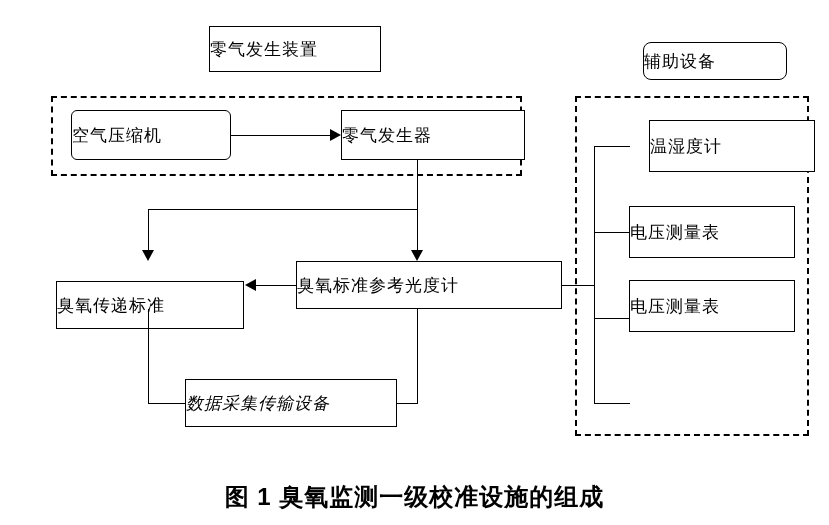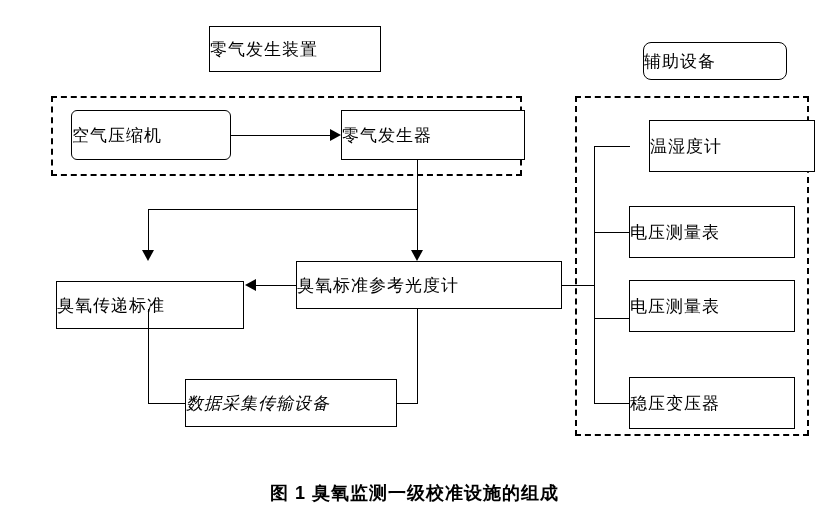--- a/index.html
+++ b/index.html
@@ -60,21 +60,21 @@
   .arrow-left {
     border-top: 6px solid transparent;
     border-bottom: 6px solid transparent;
     border-right: 11px solid #000000;
   }
   .caption {
     position: absolute;
     left: 0;
     width: 829px;
     text-align: center;
-    font-size: 18px;
+    font-size: 24px;
     font-weight: bold;
     color: #000000;
     letter-spacing: 1px;
   }
 </style>
 </head>
 <body>
 
 <div id="stage">
 
@@ -103,23 +103,20 @@
 
   <div class="box" style="left:629px; top:120px; width:166px; height:52px;margin-left:20px;">
     <span>温湿度计</span>
   </div>
   <div class="box" style="left:629px; top:206px; width:166px; height:52px;">
     <span>电压测量表</span>
   </div>
   <div class="box" style="left:629px; top:280px; width:166px; height:52px;">
     <span>电压测量表</span>
   </div>
-  <div class="box" style="left:629px; top:377px; width:166px; height:52px;">
-    <span>稳压变压器</span>
-  </div>
 
   <div class="line vline" style="left:594px; top:146px; height:257px;"></div>
   <div class="line hline" style="left:594px; top:146px; width:36px;"></div>
   <div class="line hline" style="left:594px; top:232px; width:36px;"></div>
   <div class="line hline" style="left:594px; top:318px; width:36px;"></div>
   <div class="line hline" style="left:594px; top:403px; width:36px;"></div>
 
   <div class="line hline" style="left:537px; top:285px; width:57px;"></div>
 
   <div class="box" style="left:56px; top:261px; width:188px; height:48px;margin-top:20px;">

